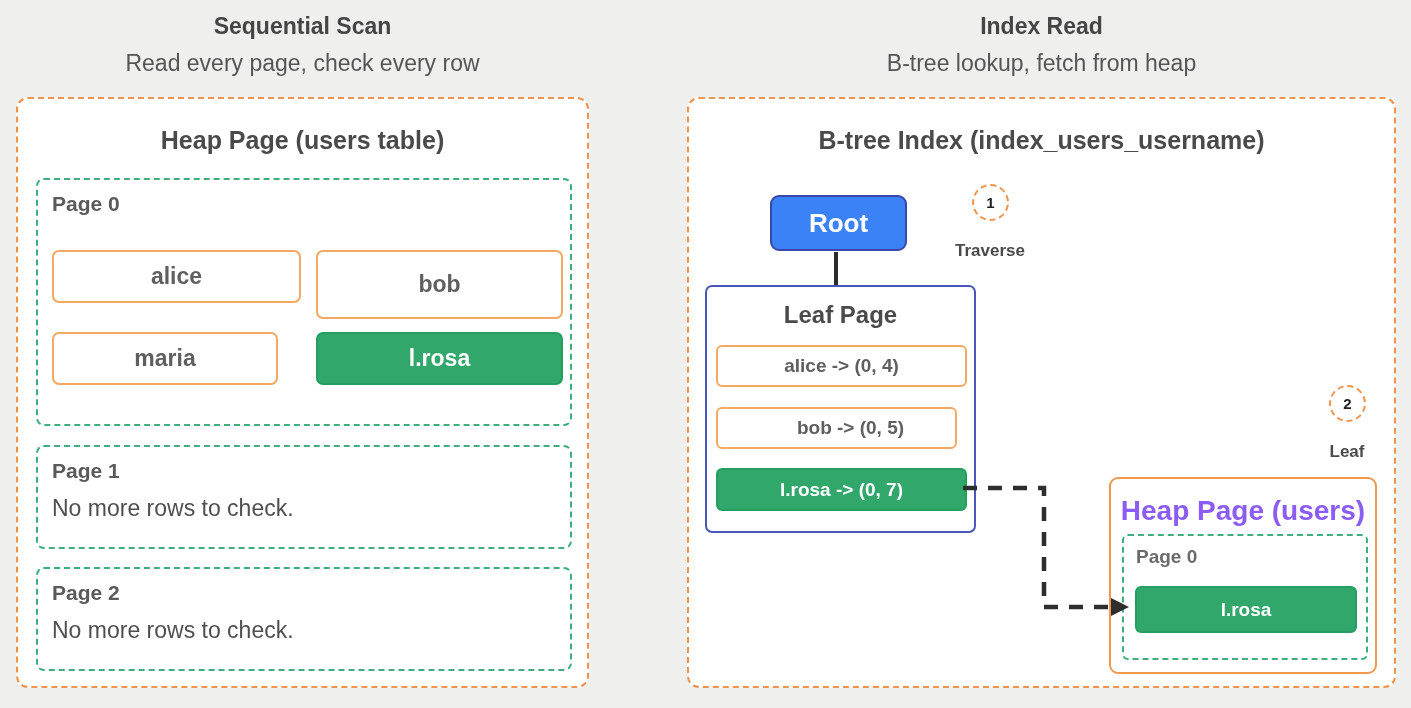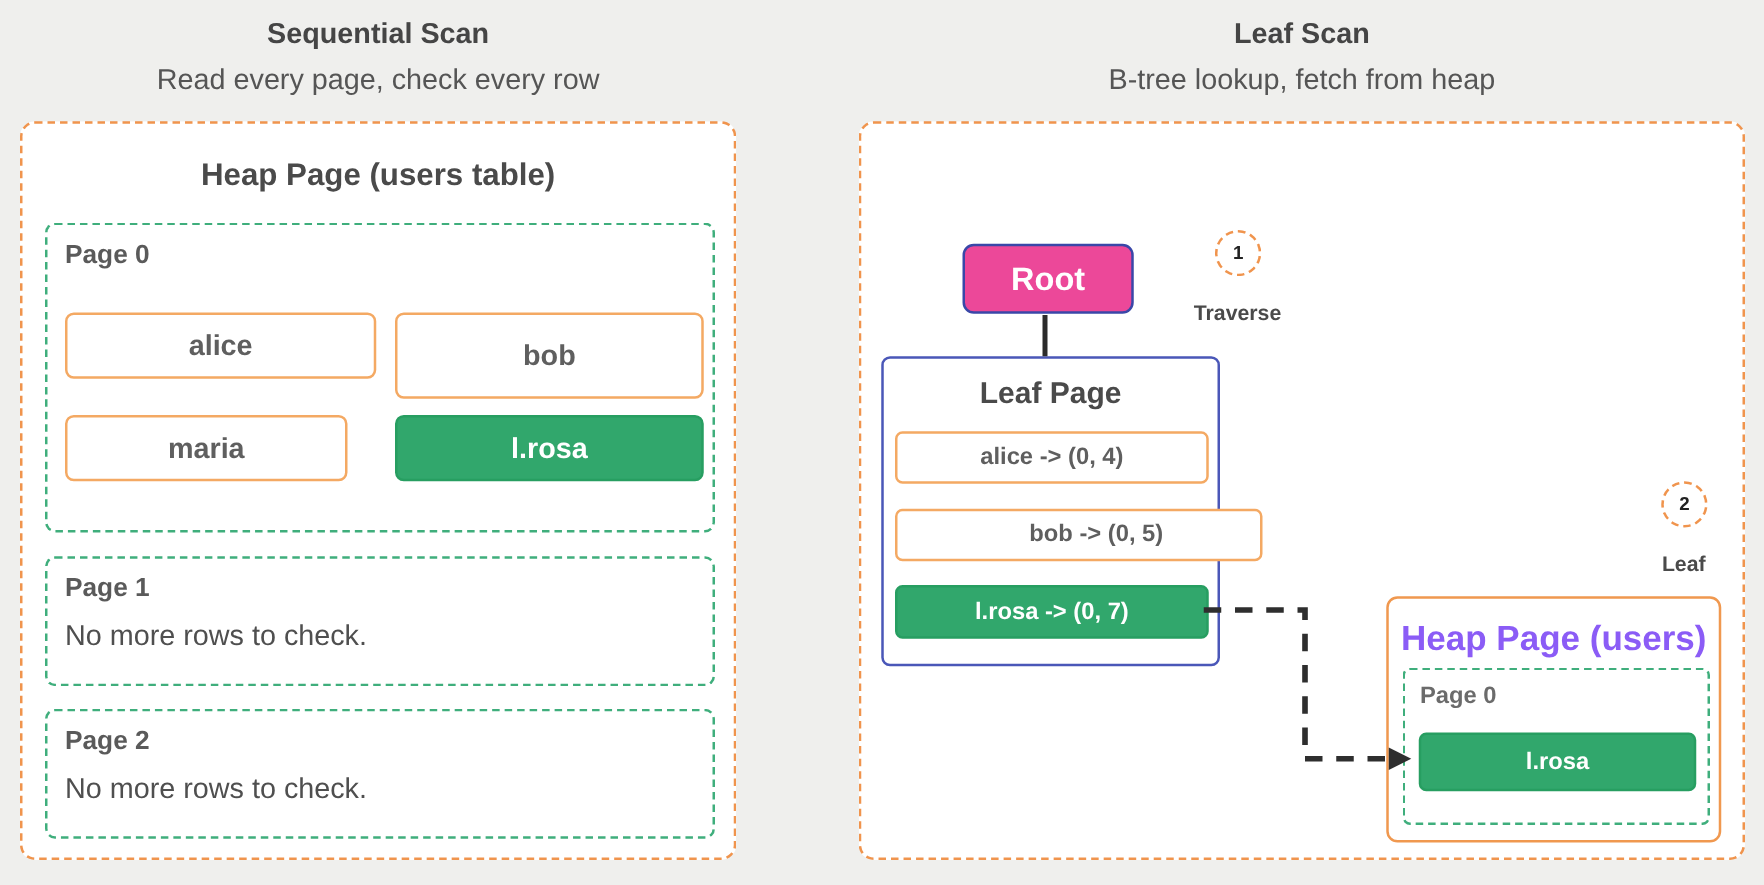--- a/index.html
+++ b/index.html
@@ -45,21 +45,21 @@
     position: absolute; display: flex; align-items: center; justify-content: center;
     background: #ffffff; border: 2px solid #f4a963; border-radius: 7px;
     font-size: 23px; font-weight: bold; color: #5f5f5f;
   }
   .row-cell.hl {
     background: #31a76c; border-color: #279e61; color: #ffffff;
   }
 
   .root-node {
     position: absolute; display: flex; align-items: center; justify-content: center;
-    background: #ec4899; border: 2px solid #3a47a8; border-radius: 9px;
+    background: #3b82f6; border: 2px solid #3a47a8; border-radius: 9px;
     color: #ffffff; font-size: 26px; font-weight: bold;
   }
   .leaf-box {
     position: absolute; background: #ffffff;
     border: 2px solid #4a57b8; border-radius: 7px;
   }
   .leaf-title {
     position: absolute; left: 0; right: 0; text-align: center;
     font-size: 24px; font-weight: bold; color: #4a4a4a;
   }
@@ -126,36 +126,37 @@
       <div class="page-label" style="left:14px; top:12px;">Page 1</div>
       <div class="page-text" style="left:14px; top:48px;">No more rows to check.</div>
     </div>
 
     <div class="page-box" style="left:18px; top:468px; width:536px; height:104px;">
       <div class="page-label" style="left:14px; top:12px;">Page 2</div>
       <div class="page-text" style="left:14px; top:48px;">No more rows to check.</div>
     </div>
   </div>
 
-  <div class="panel-title" style="left:687px; top:13px; width:709px;">Leaf Scan</div>
+  <div class="panel-title" style="left:687px; top:13px; width:709px;">Index Read</div>
   <div class="panel-subtitle" style="left:687px; top:50px; width:709px;">B-tree lookup, fetch from heap</div>
 
   <div class="outer-box" style="left:687px; top:97px; width:709px; height:591px;">
+    <div class="box-title" style="top:27px;">B-tree Index (index_users_username)</div>
 
     <div class="root-node" style="left:81px; top:96px; width:137px; height:56px;">Root</div>
 
     <div class="step-circle" style="left:283px; top:85px;">
       <span>1</span>
     </div>
     <div class="step-label" style="left:240px; top:142px; width:122px;">Traverse</div>
 
     <div class="leaf-box" style="left:16px; top:186px; width:271px; height:248px;">
       <div class="leaf-title" style="top:14px;">Leaf Page</div>
       <div class="leaf-row" style="left:9px; top:58px; width:251px; height:42px;">alice -&gt; (0, 4)</div>
-      <div class="leaf-row" style="left:9px; top:120px; width:294px; height:42px;padding-left:28px;">bob -&gt; (0, 5)</div>
+      <div class="leaf-row" style="left:9px; top:120px; width:241px; height:42px;padding-left:28px;">bob -&gt; (0, 5)</div>
       <div class="leaf-row hl" style="left:9px; top:181px; width:251px; height:43px;">l.rosa -&gt; (0, 7)</div>
     </div>
 
     <div class="step-circle" style="left:640px; top:286px;">
       <span>2</span>
     </div>
     <div class="step-label" style="left:610px; top:343px; width:96px;">Leaf</div>
 
     <div class="heap-box" style="left:420px; top:378px; width:268px; height:197px;">
       <div class="heap-title" style="top:16px;">Heap Page (users)</div>

